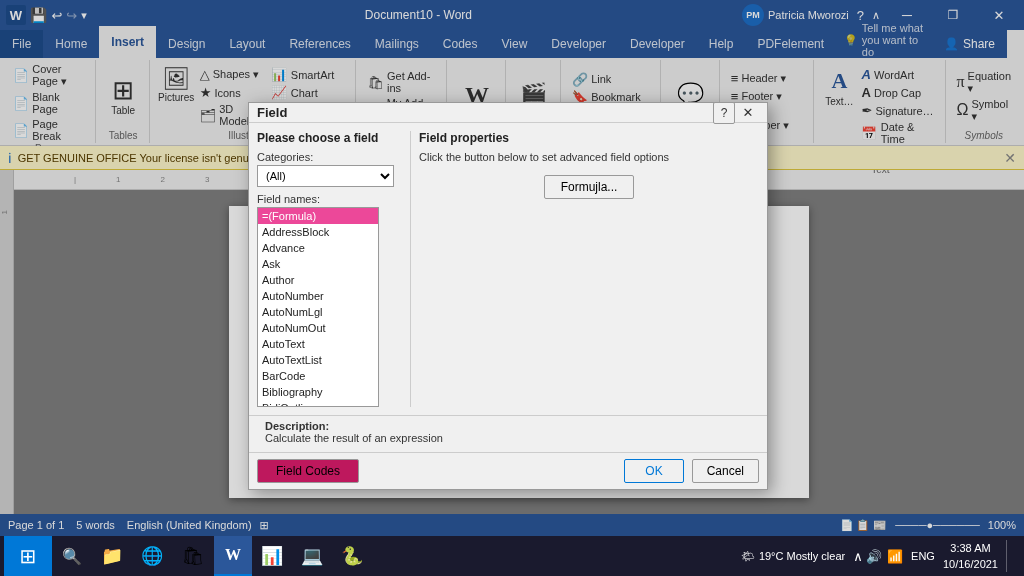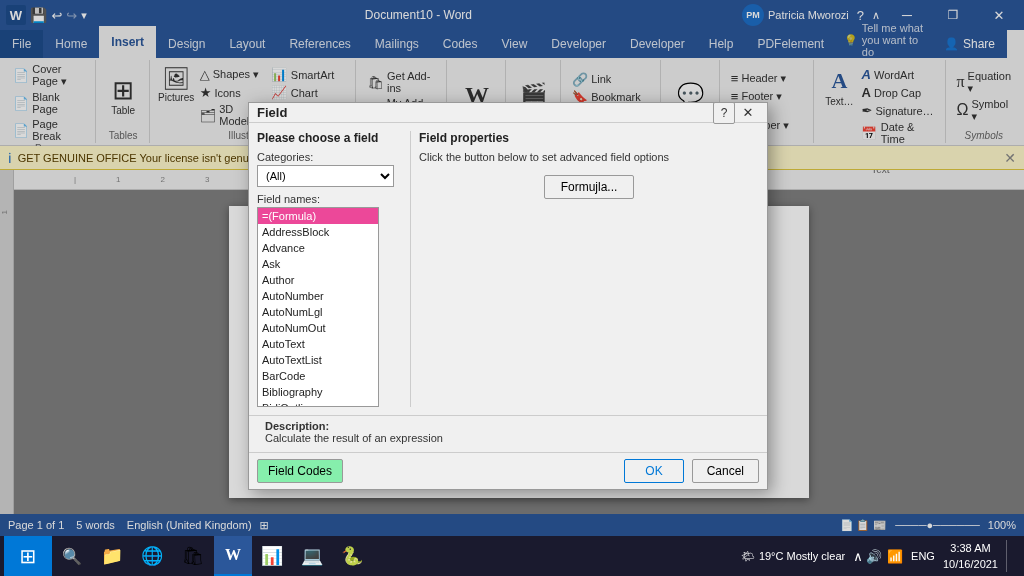--- a/index.html
+++ b/index.html
@@ -342,21 +342,21 @@
     </div>
   </div>
 
   <div style="padding:4px 16px 8px 16px;border-top:1px solid #ccc;">
     <div style="font-size:11px;color:#333;font-weight:600;">Description:</div>
     <div style="font-size:11px;color:#333;">Calculate the result of an expression</div>
   </div>
 
   <div style="display:flex;justify-content:space-between;align-items:center;padding:6px 8px;border-top:1px solid #ccc;background:#f0f0f0;">
     <div>
-      <button style="padding:4px 10px;background:#86efac;border:1px solid #999;border-radius:2px;cursor:pointer;font-size:12px;">Field Codes</button>
+      <button style="padding:4px 18px;background:#be185d;border:1px solid #999;border-radius:2px;cursor:pointer;font-size:12px;">Field Codes</button>
     </div>
     <div style="display:flex;gap:8px;">
       <button style="padding:4px 20px;background:#f0f0f0;border:1px solid #0078d7;border-radius:2px;cursor:pointer;font-size:12px;color:#0078d7;font-weight:500;">OK</button>
       <button style="padding:4px 14px;background:#f0f0f0;border:1px solid #999;border-radius:2px;cursor:pointer;font-size:12px;">Cancel</button>
     </div>
   </div>
 </div>
 
 <div style="position:absolute;bottom:0;left:0;right:0;height:40px;background:#1a1a2e;display:flex;align-items:center;padding:0 4px;z-index:1000;">
   <div style="width:48px;height:40px;background:#0078d7;display:flex;align-items:center;justify-content:center;cursor:pointer;font-size:20px;color:white;">⊞</div>

